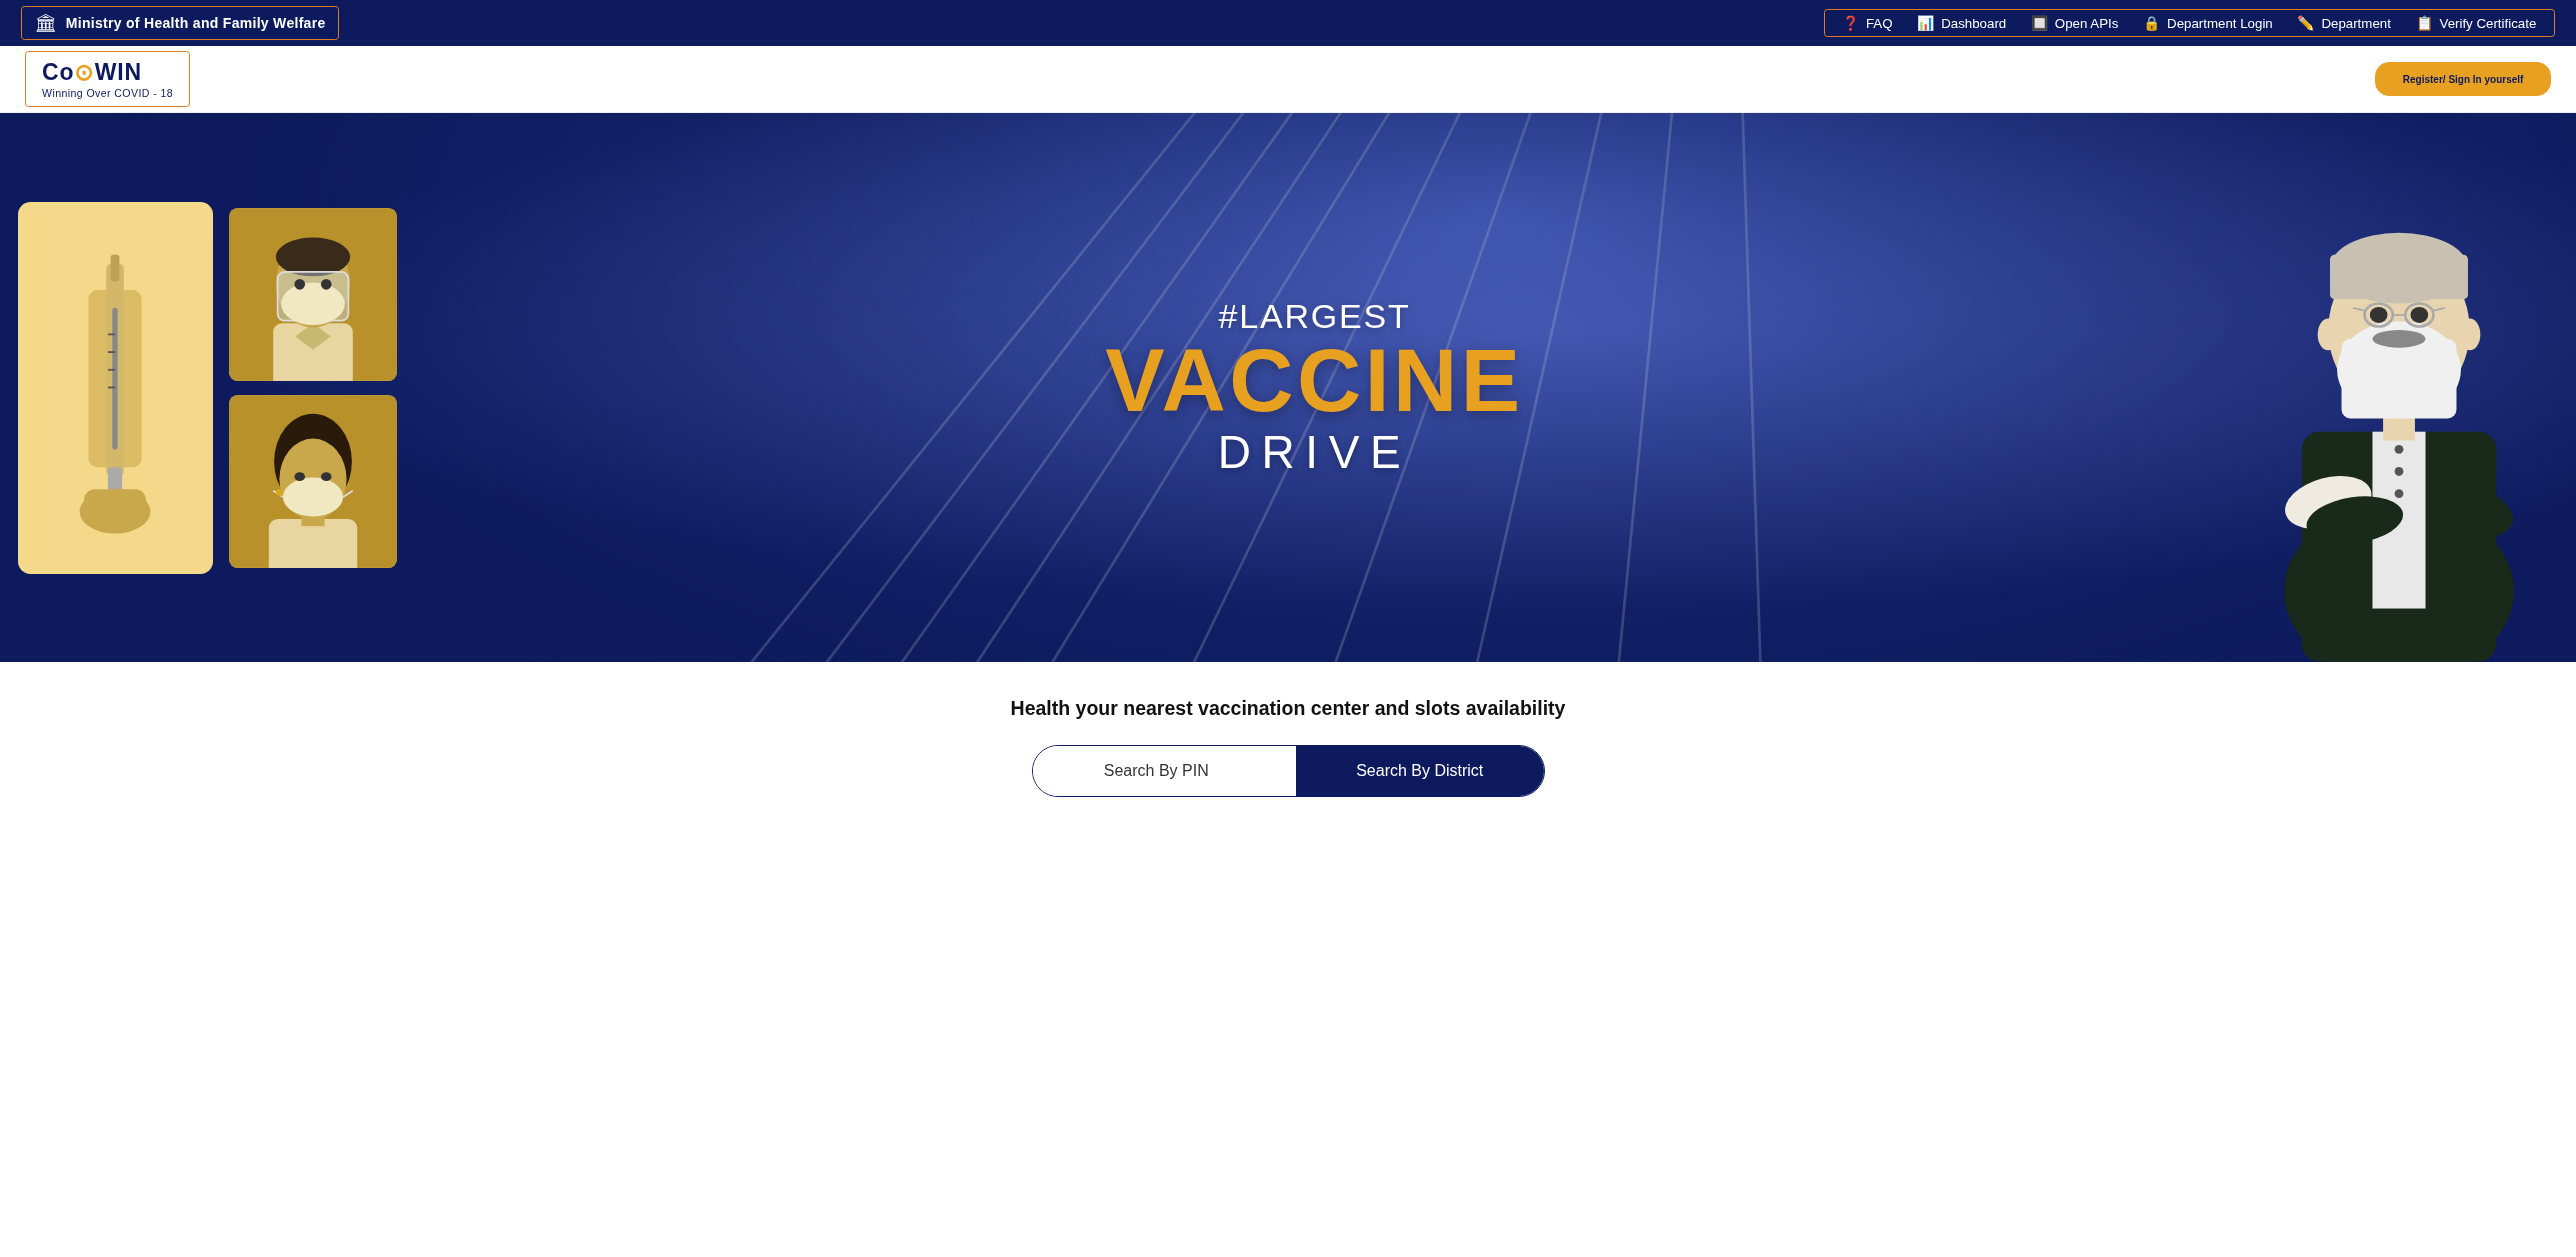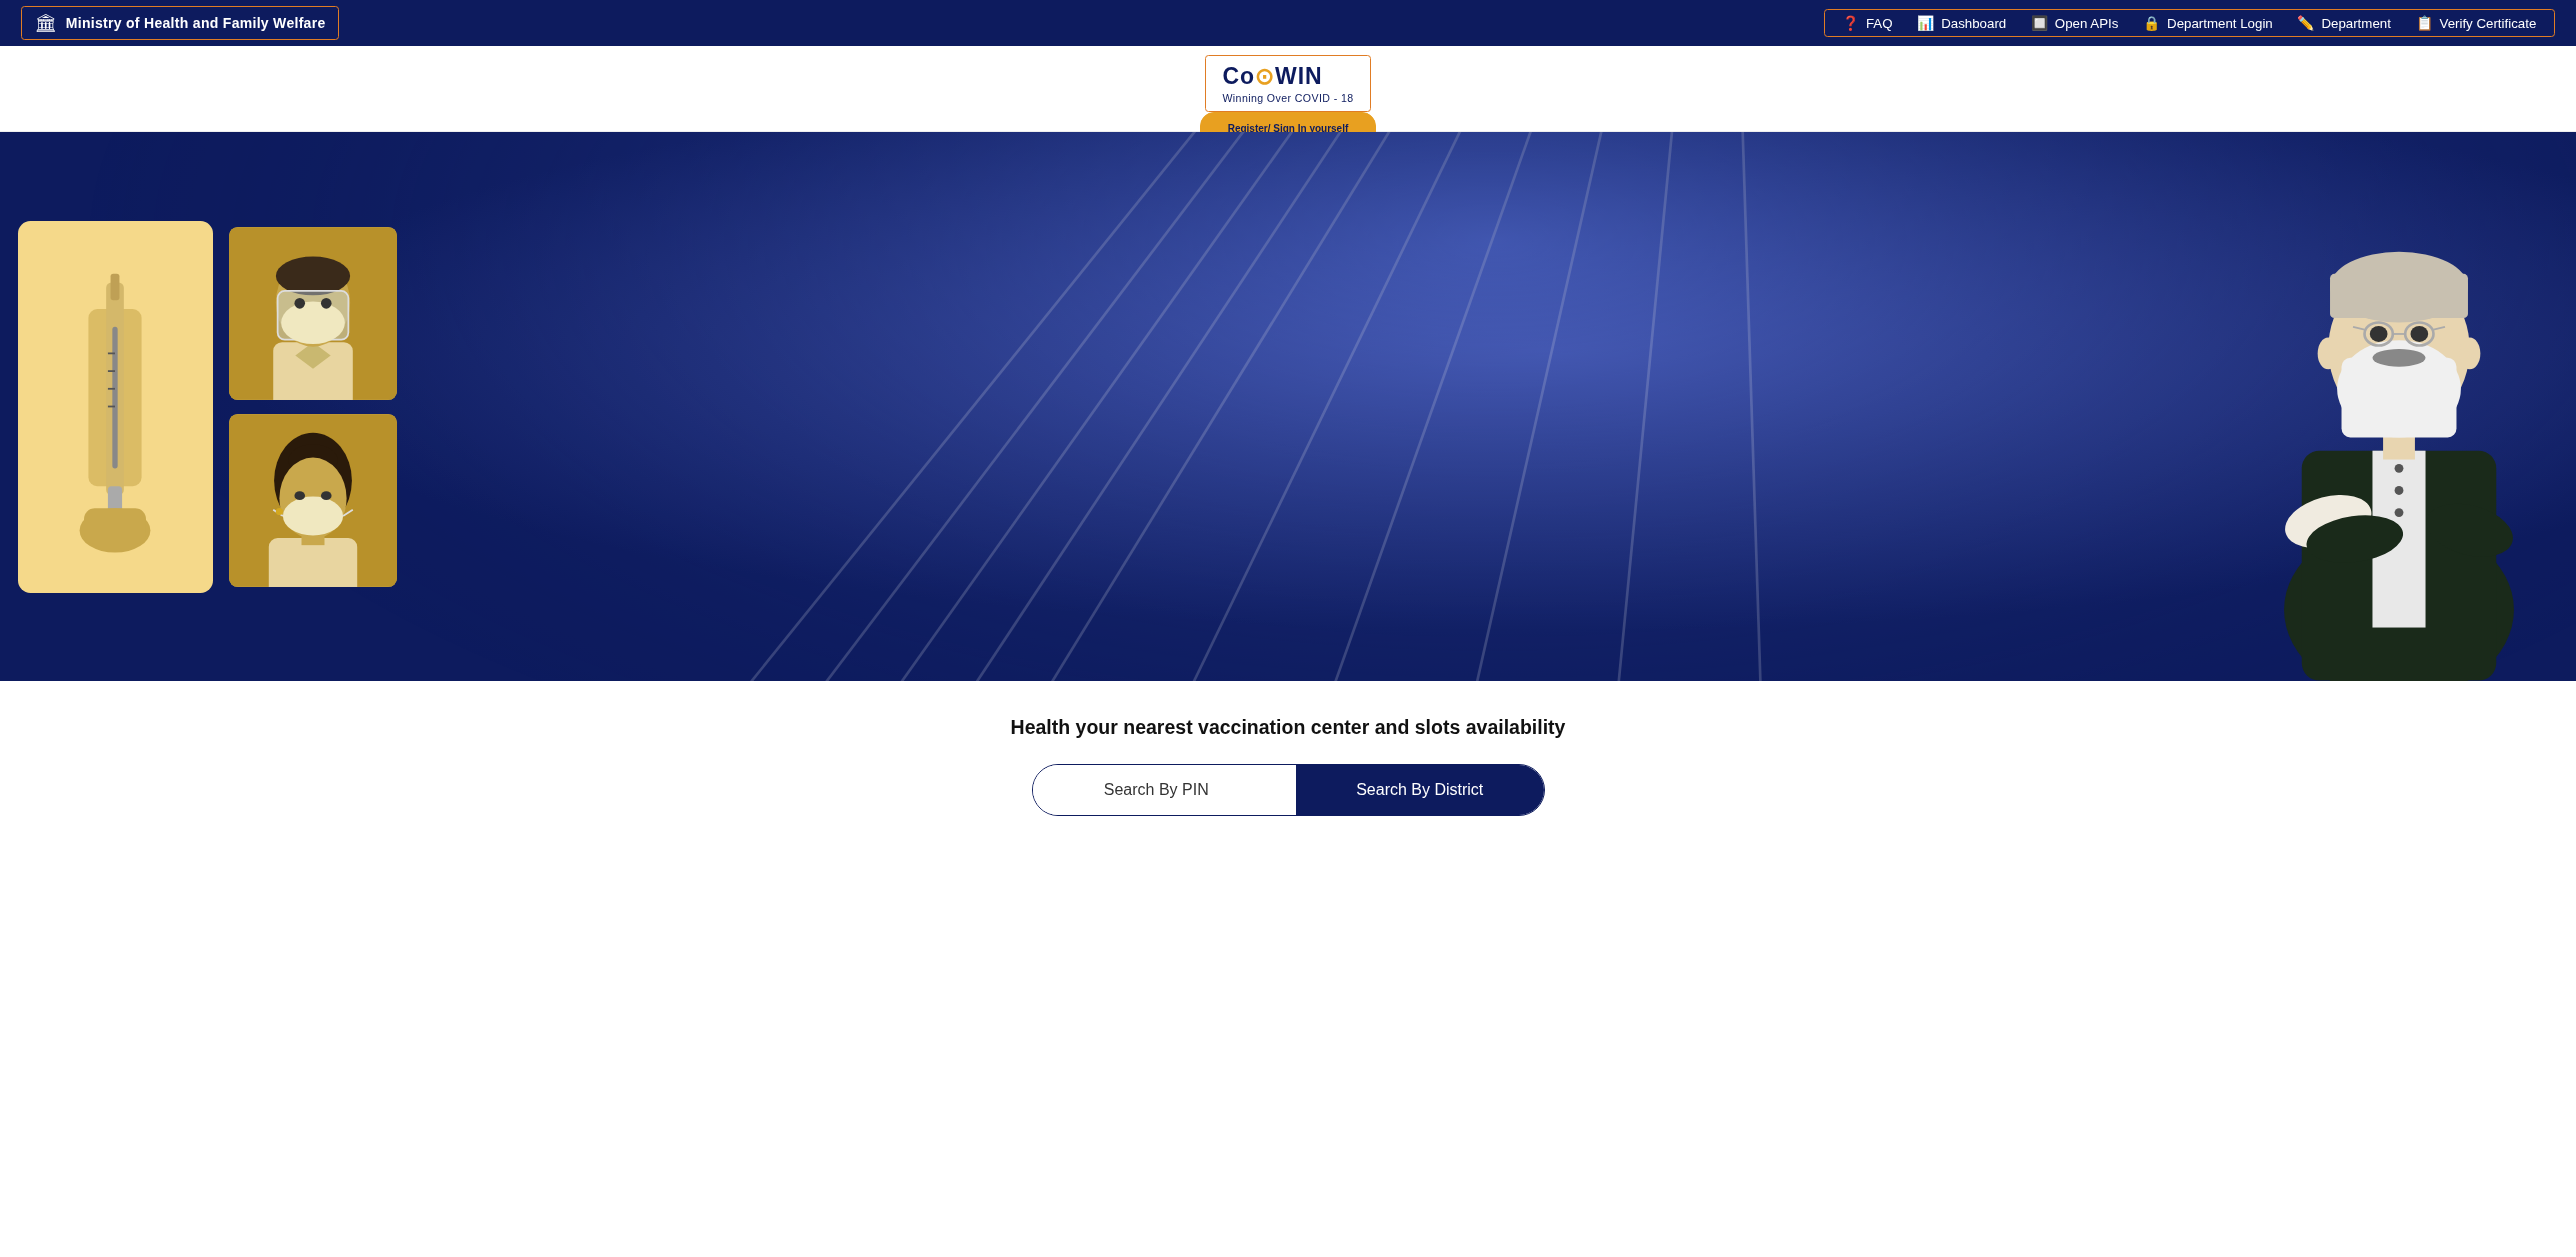--- a/index.html
+++ b/index.html
@@ -54,22 +54,21 @@
     }
 
     
     .header {
       background: #fff;
       display: flex;
       align-items: center;
       justify-content: space-between;
       padding: 8.9px 25px;
       border-bottom: 0.9px solid #eee;
-      height: 86px;
-      flex-direction: column;
+      height: 67px;
     }
     .logo-section {
       border: 1.8px solid #e07c24;
       padding: 7px 16px;
       border-radius: 3.5px;
       display: flex;
       flex-direction: column;
     }
     .logo-title {
       font-size: 23px;
@@ -402,20 +401,25 @@
 
             <ellipse cx="80" cy="92" rx="6" ry="5" fill="#333"></ellipse>
             <ellipse cx="110" cy="92" rx="6" ry="5" fill="#333"></ellipse>
 
             <circle cx="57" cy="110" r="4" fill="#d4a820"></circle>
           </svg>
         </div>
       </div>
     </div>
 
+    <div class="hero-center">
+      <div class="hero-hashtag">#LARGEST</div>
+      <div class="hero-vaccine">VACCINE</div>
+      <div class="hero-drive">DRIVE</div>
+    </div>
 
     <div class="hero-right">
       <div class="pm-figure">
         <svg viewBox="0 0 380 560" width="336" height="496" fill="none">
 
           <ellipse cx="190" cy="480" rx="130" ry="100" fill="#1a2a1a"></ellipse>
           <rect x="80" y="300" width="220" height="260" rx="20" fill="#1a2a1a"></rect>
 
           <rect x="160" y="300" width="60" height="200" fill="#e8e8e8"></rect>
 

